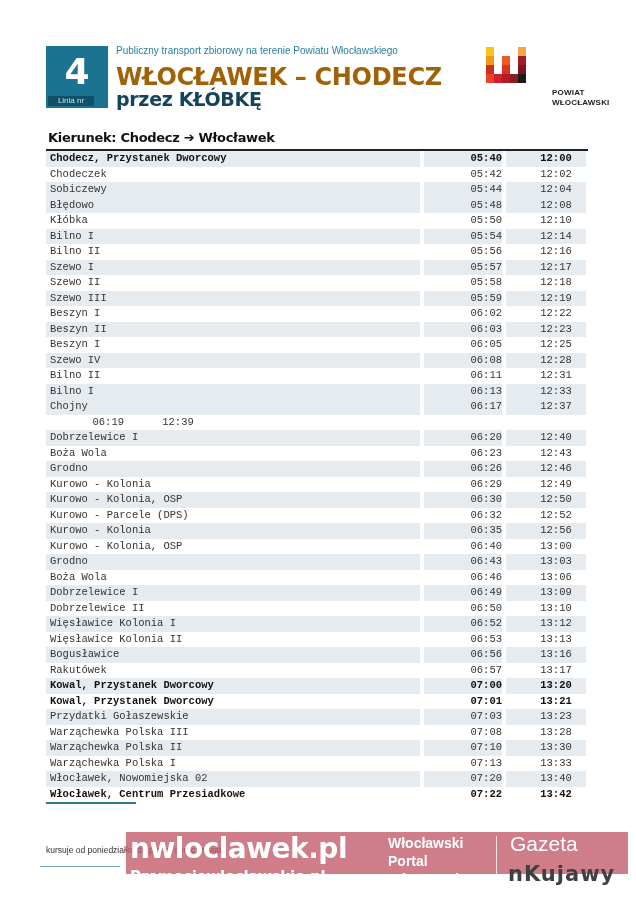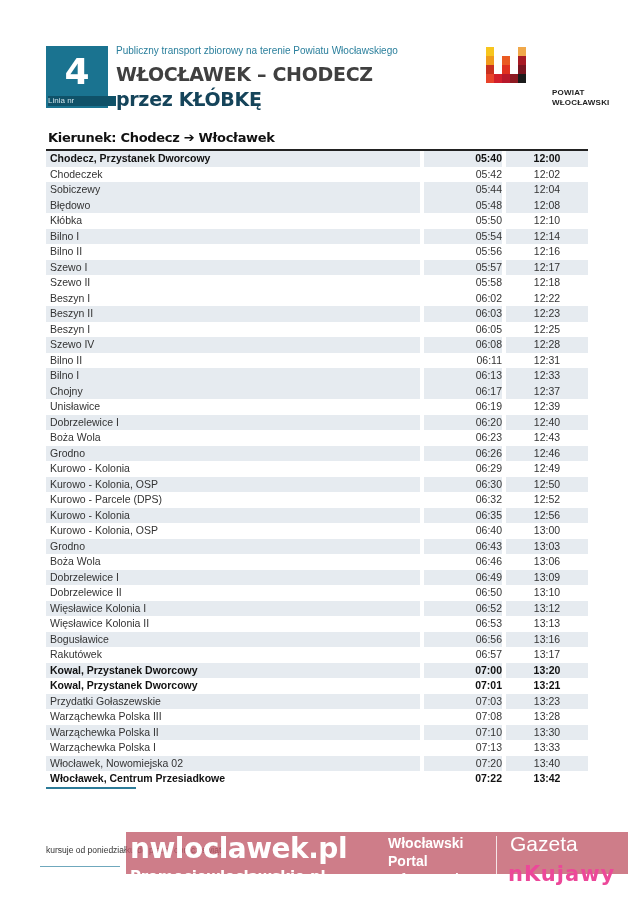--- a/index.html
+++ b/index.html
@@ -1,44 +1,44 @@
 <!DOCTYPE html>
 <html><head>
 <meta charset="utf-8">
 <style>
   html, body { margin:0; padding:0; background:#ffffff; }
   body { width:636px; height:900px; position:relative; overflow:hidden; font-family:"Liberation Sans", sans-serif; color:#222; }
   .header { position:absolute; left:46px; top:46px; width:560px; height:70px; }
   .line-badge { position:absolute; left:0; top:0; width:62px; height:62px; background:#1a7390; }
   .line-number { position:absolute; left:0; top:4px; width:62px; text-align:center; color:#fff; font-family:"DejaVu Sans", sans-serif; font-weight:bold; font-size:36px; line-height:44px; }
-  .line-label-bar { position:absolute; left:2px; bottom:2px; width:68px; height:10px; background:#0f5168; color:#cfe3ea; font-size:8px; line-height:10px; text-align:left; }
+  .line-label-bar { position:absolute; left:2px; bottom:2px; width:46px; height:10px; background:#0f5168; color:#cfe3ea; font-size:8px; line-height:10px; text-align:center; }
   .subtitle { position:absolute; left:70px; top:-1px; font-size:10px; color:#2a7f9c; white-space:nowrap; }
-  .title1 { position:absolute; left:70px; top:17px; font-family:"DejaVu Sans", sans-serif; font-weight:bold; font-size:19px; color:#404040; white-space:nowrap; letter-spacing:-0.3px; }
+  .title1 { position:absolute; left:70px; top:17px; font-family:"DejaVu Sans", sans-serif; font-weight:bold; font-size:24px; color:#a16207; white-space:nowrap; letter-spacing:-0.3px; }
   .title2 { position:absolute; left:70px; top:42px; font-family:"DejaVu Sans", sans-serif; font-weight:bold; font-size:19px; color:#15445a; white-space:nowrap; letter-spacing:-0.3px; }
   .logo { position:absolute; left:486px; top:47px; width:46px; height:38px; }
   .logo-cell { position:absolute; width:8px; height:9px; }
   .logo-text { position:absolute; left:552px; top:88px; font-size:8px; font-weight:bold; line-height:10px; color:#222; letter-spacing:0.2px; }
   .direction { position:absolute; left:48px; top:130px; font-family:"DejaVu Sans", sans-serif; font-weight:bold; font-size:13px; color:#111; white-space:nowrap; letter-spacing:-0.3px; }
   .table-wrap { position:absolute; left:46px; top:149px; width:542px; border-top:2px solid #222; }
-  .row { position:relative; height:15.5px; display:flex; font-size:10.5px; line-height:15.5px; color:#333; }
+  .row { position:relative; height:15.5px; display:flex; font-size:10.5px; line-height:15.5px; color:#333;font-family:Liberation Mono, monospace; }
   .row.alt .cell { background:#e6ebf0; }
   .row .cell.name { width:374px; padding-left:4px; box-sizing:border-box; margin-right:4px; white-space:nowrap; overflow:hidden; }
   .row .cell.t1 { width:78px; text-align:right; margin-right:4px; }
-  .row .cell.t2 { width:82px; text-align:center; }
+  .row .cell.t2 { width:60px; text-align:center;padding-left:20px; }
   .row.bold { font-weight:bold; color:#111; }
   .table-bottom { height:0; border-top:2px solid #2c7b98; width:90px; }
   .note { position:absolute; left:46px; top:845px; font-size:8.5px; color:#333; white-space:nowrap; }
   .note-line { position:absolute; left:40px; top:866px; width:80px; border-top:1.5px solid #6fa8bd; }
   .watermark { position:absolute; left:126px; top:832px; width:502px; height:42px; background:rgba(192,88,104,0.78); }
   .wm-site { position:absolute; left:4px; top:0px; font-family:"DejaVu Sans", sans-serif; font-weight:bold; font-size:28px; color:#fff; letter-spacing:-0.5px; white-space:nowrap; }
   .wm-promo { position:absolute; left:4px; top:36px; font-family:"DejaVu Sans", sans-serif; font-weight:bold; font-size:15px; color:#fff; white-space:nowrap; letter-spacing:-0.3px; }
   .wm-portal { position:absolute; left:262px; top:2px; font-family:"Liberation Sans", sans-serif; font-weight:bold; font-size:14px; line-height:18px; color:#fff; }
   .wm-divider { position:absolute; left:370px; top:4px; height:50px; border-left:1px solid rgba(255,255,255,0.8); }
   .wm-gazeta { position:absolute; left:384px; top:0px; font-size:21px; color:#fff; }
-  .wm-kujawy { position:absolute; left:382px; top:30px; font-family:"DejaVu Sans", sans-serif; font-weight:bold; font-size:21px; color:#ec4899; letter-spacing:1px; }
+  .wm-kujawy { position:absolute; left:382px; top:30px; font-family:"DejaVu Sans", sans-serif; font-weight:bold; font-size:21px; color:#404040; letter-spacing:1px; }
 </style>
 </head>
 <body>
 
 <div class="header">
   <div class="line-badge">
     <div class="line-number">4</div>
     <div class="line-label-bar">Linia nr</div>
   </div>
   <div class="subtitle">Publiczny transport zbiorowy na terenie Powiatu Włocławskiego</div>
@@ -107,20 +107,25 @@
     <div class="row alt">
       <div class="cell name">Szewo I</div>
       <div class="cell t1">05:57</div>
       <div class="cell t2">12:17</div>
     </div>
     <div class="row">
       <div class="cell name">Szewo II</div>
       <div class="cell t1">05:58</div>
       <div class="cell t2">12:18</div>
     </div>
+    <div class="row alt">
+      <div class="cell name">Szewo III</div>
+      <div class="cell t1">05:59</div>
+      <div class="cell t2">12:19</div>
+    </div>
     <div class="row">
       <div class="cell name">Beszyn I</div>
       <div class="cell t1">06:02</div>
       <div class="cell t2">12:22</div>
     </div>
     <div class="row alt">
       <div class="cell name">Beszyn II</div>
       <div class="cell t1">06:03</div>
       <div class="cell t2">12:23</div>
     </div>
@@ -143,21 +148,20 @@
       <div class="cell name">Bilno I</div>
       <div class="cell t1">06:13</div>
       <div class="cell t2">12:33</div>
     </div>
     <div class="row alt">
       <div class="cell name">Chojny</div>
       <div class="cell t1">06:17</div>
       <div class="cell t2">12:37</div>
     </div>
     <div class="row">
-      <div class="cell name">Unisławice</div>
       <div class="cell t1">06:19</div>
       <div class="cell t2">12:39</div>
     </div>
     <div class="row alt">
       <div class="cell name">Dobrzelewice I</div>
       <div class="cell t1">06:20</div>
       <div class="cell t2">12:40</div>
     </div>
     <div class="row">
       <div class="cell name">Boża Wola</div>

